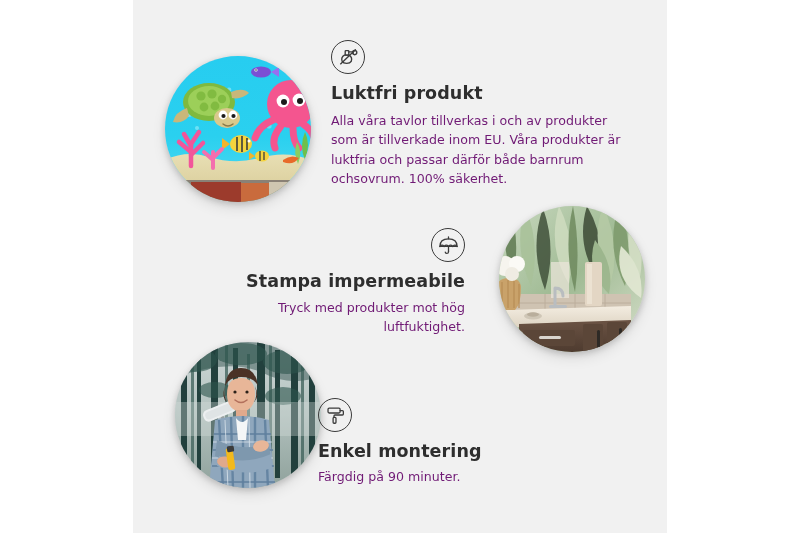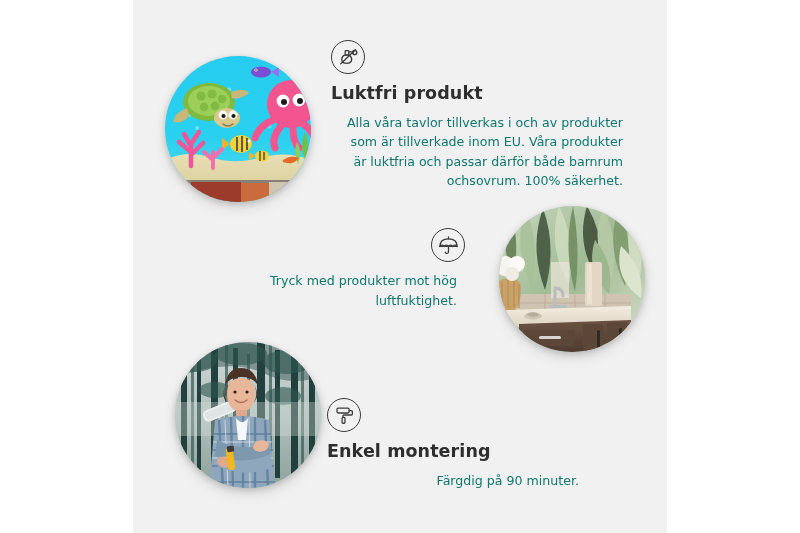--- a/index.html
+++ b/index.html
@@ -33,36 +33,36 @@
     width:34px;height:34px;border:1.6px solid #3b3b3b;border-radius:50%;
     display:flex;align-items:center;justify-content:center;box-sizing:border-box;
   }
   .feature .ico svg{display:block;}
   .feature h2{
     margin:0;
     font-size:17.5px;font-weight:bold;color:#2e2e2e;
     letter-spacing:.1px;line-height:1.25;
   }
   .feature p{
-    margin:8px;
-    font-size:12.6px;color:#0f766e;line-height:1.55;font-weight:normal;text-align:right;
+    margin:0;
+    font-size:12.6px;color:#701a75;line-height:1.55;font-weight:normal;
   }
 
   
   #feature-odourless{left:331px;top:40px;width:300px;}
   #feature-odourless .ico{margin-bottom:9px;}
   #feature-odourless h2{margin-bottom:6px;}
 
   
   #feature-waterproof{left:215px;top:228px;width:250px;text-align:right;}
   #feature-waterproof .ico{margin:0 0 9px auto;}
   #feature-waterproof h2{margin-bottom:5px;}
 
   
-  #feature-mounting{left:327px;top:398px;width:260px;}
+  #feature-mounting{left:318px;top:398px;width:260px;}
   #feature-mounting .ico{margin-bottom:9px;}
   #feature-mounting h2{margin-bottom:4px;}
 </style>
 </head>
 <body>
 
 <div class="stage">
 
   <div class="panel"></div>
 
@@ -347,20 +347,21 @@
   <div class="feature" id="feature-waterproof">
     <div class="ico">
       <svg width="23" height="23" viewBox="0 0 24 24" fill="none" stroke="#3b3b3b" stroke-width="1.35" stroke-linecap="round" stroke-linejoin="round">
         <path d="M3 13 q0 -8 9 -8 q9 0 9 8z"></path>
         <path d="M3 13 q2.2 -2.6 4.5 0 q2.2 -2.6 4.5 0 q2.2 -2.6 4.5 0 q2.2 -2.6 4.5 0"></path>
         <line x1="12" y1="13" x2="12" y2="18.4"></line>
         <path d="M12 18.4 q0 1.9 -1.9 1.9 q-1.5 0 -1.5 -1.4"></path>
         <line x1="12" y1="3.1" x2="12" y2="5"></line>
       </svg>
     </div>
+    <h2>Stampa impermeabile</h2>
     <p>Tryck med produkter mot hög luftfuktighet.</p>
   </div>
 
   <div class="feature" id="feature-mounting">
     <div class="ico">
       <svg width="23" height="23" viewBox="0 0 24 24" fill="none" stroke="#3b3b3b" stroke-width="1.35" stroke-linecap="round" stroke-linejoin="round">
         <rect x="4.2" y="4.4" width="12.6" height="5" rx="1.2"></rect>
         <path d="M16.8 6.9 l2.4 0 q1 0 1 1 l0 2.6 q0 1 -1 1 l-7.8 0 q-1 0 -1 1 l0 1.3"></path>
         <rect x="9.5" y="13.9" width="3" height="6.2" rx="1"></rect>
       </svg>

